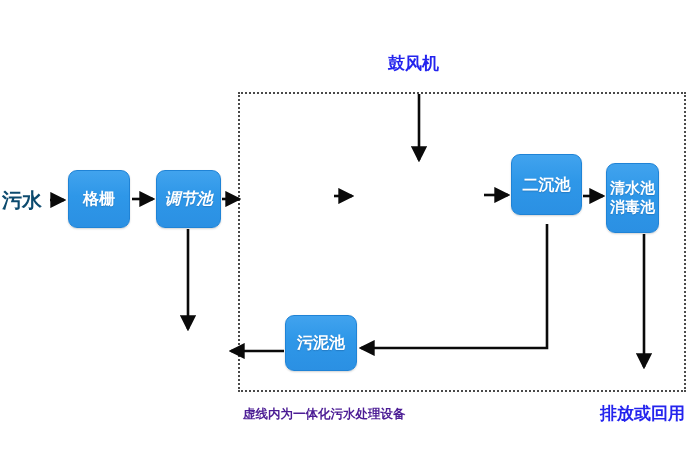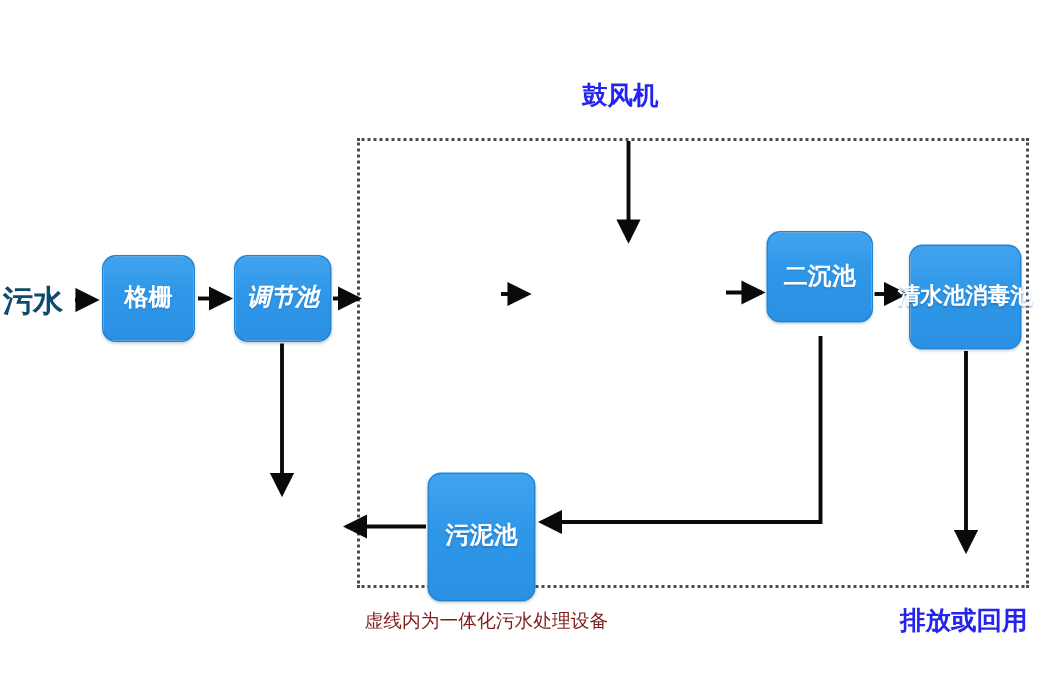--- a/index.html
+++ b/index.html
@@ -20,27 +20,27 @@
     display:flex;align-items:center;justify-content:center;
     text-align:center;line-height:1.25;white-space:nowrap;
     text-shadow:0 1px 1px rgba(20,80,140,.35);
     box-shadow:0 1px 2px rgba(0,0,0,.18);
   }
   .node-grille{left:68px;top:170px;width:62px;height:58px;font-size:16px;}
   .node-regulating{left:156px;top:170px;width:65px;height:58px;font-size:16px;font-style:italic;}
   .node-a-bio{left:242px;top:167px;width:91px;height:57px;font-size:15px;}
   .node-o-bio{left:355px;top:163px;width:128px;height:59px;font-size:13.5px;}
   .node-secondary-sed{left:511px;top:154px;width:71px;height:61px;font-size:16px;}
-  .node-clear{left:606px;top:163px;width:75px;height:70px;font-size:15px;flex-direction:row;}
-  .node-sludge{left:285px;top:315px;width:72px;height:86px;font-size:16px;}
+  .node-clear{left:606px;top:163px;width:53px;height:70px;font-size:15px;flex-direction:column;}
+  .node-sludge{left:285px;top:315px;width:72px;height:56px;font-size:16px;}
   .label{position:absolute;z-index:4;white-space:nowrap;}
   .label-source{left:2px;top:187px;font-size:20px;font-weight:bold;color:#0c4a6e;}
   .label-blower{left:388px;top:52px;font-size:17px;font-weight:bold;color:#2424ee;}
   .label-sludge-out{left:53px;top:345px;font-size:15.5px;font-weight:bold;color:#2424ee;letter-spacing:-0.3px;}
-  .label-boundary{left:243px;top:406px;font-size:12.5px;font-weight:normal;color:#7f1d1d;text-align:right;}
+  .label-boundary{left:243px;top:406px;font-size:12.5px;font-weight:bold;color:#4c1d95;text-align:right;}
   .label-discharge{left:600px;top:402px;font-size:17px;font-weight:bold;color:#2424ee;text-align:right;}
 </style>
 </head>
 <body>
 
 <div class="canvas">
 
   <svg class="wires" width="700" height="450" viewBox="0 0 700 450">
     <defs>
       <marker id="ah" viewBox="0 0 10 10" refX="8.5" refY="5" markerWidth="6.2" markerHeight="6.2" orient="auto-start-reverse">

